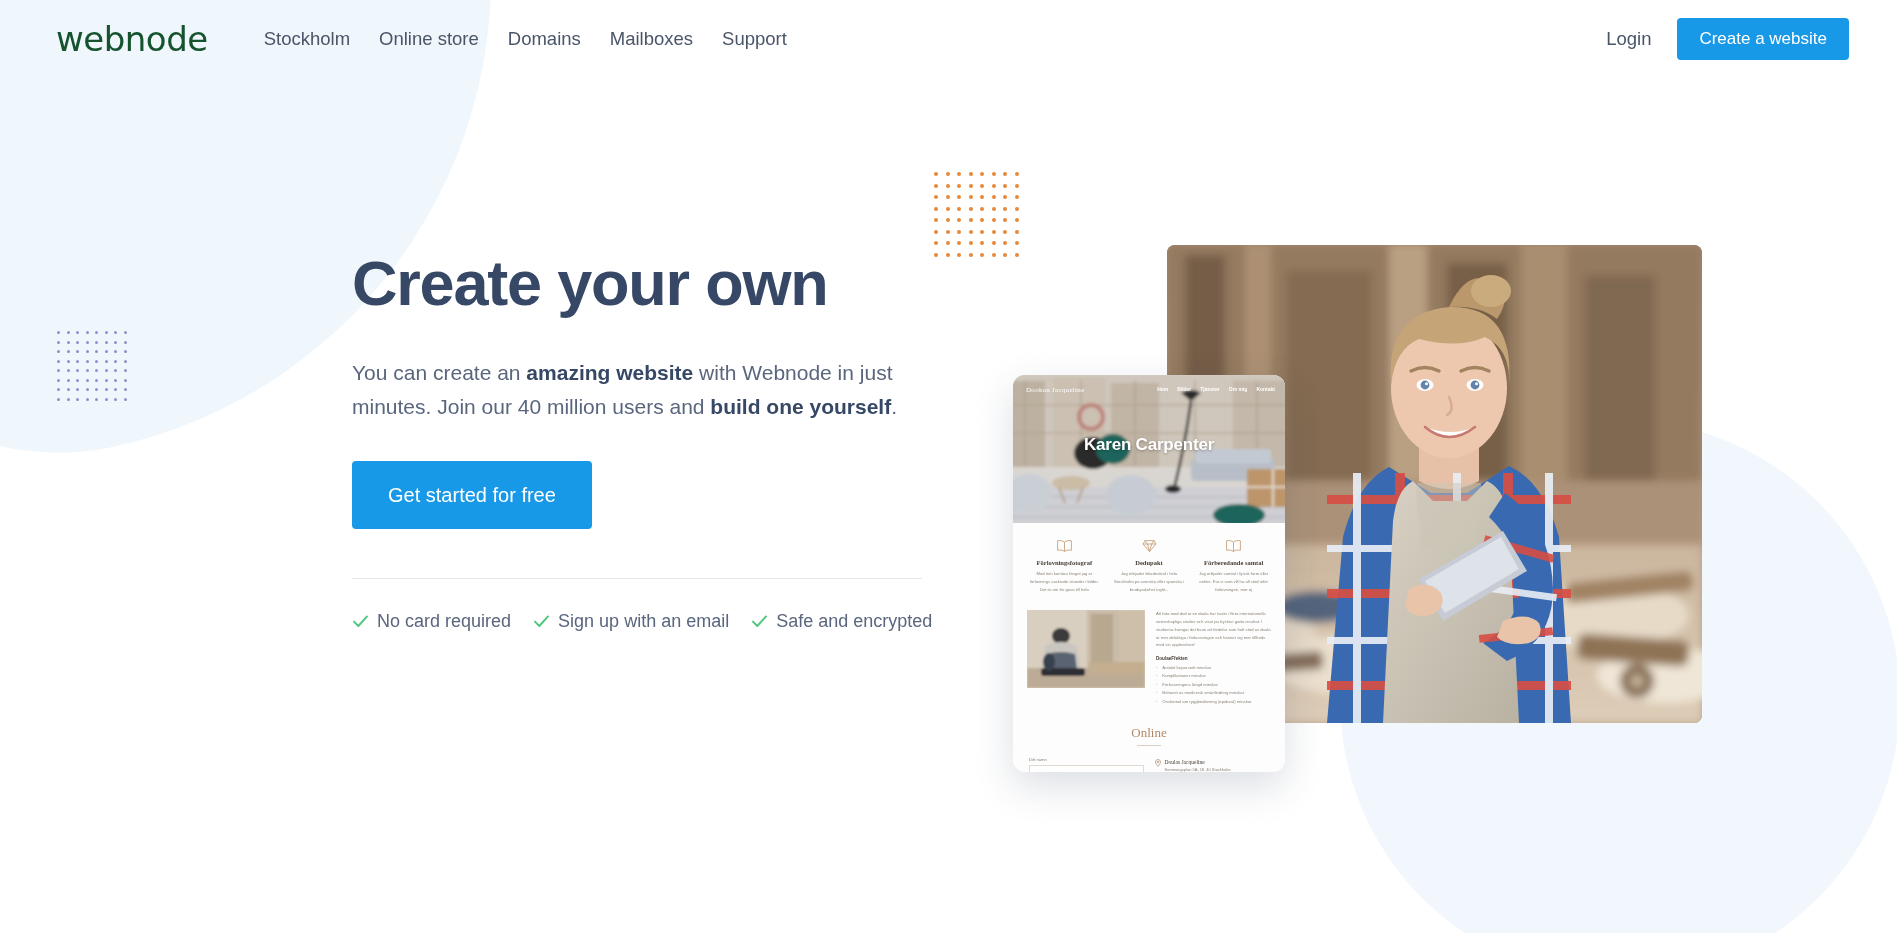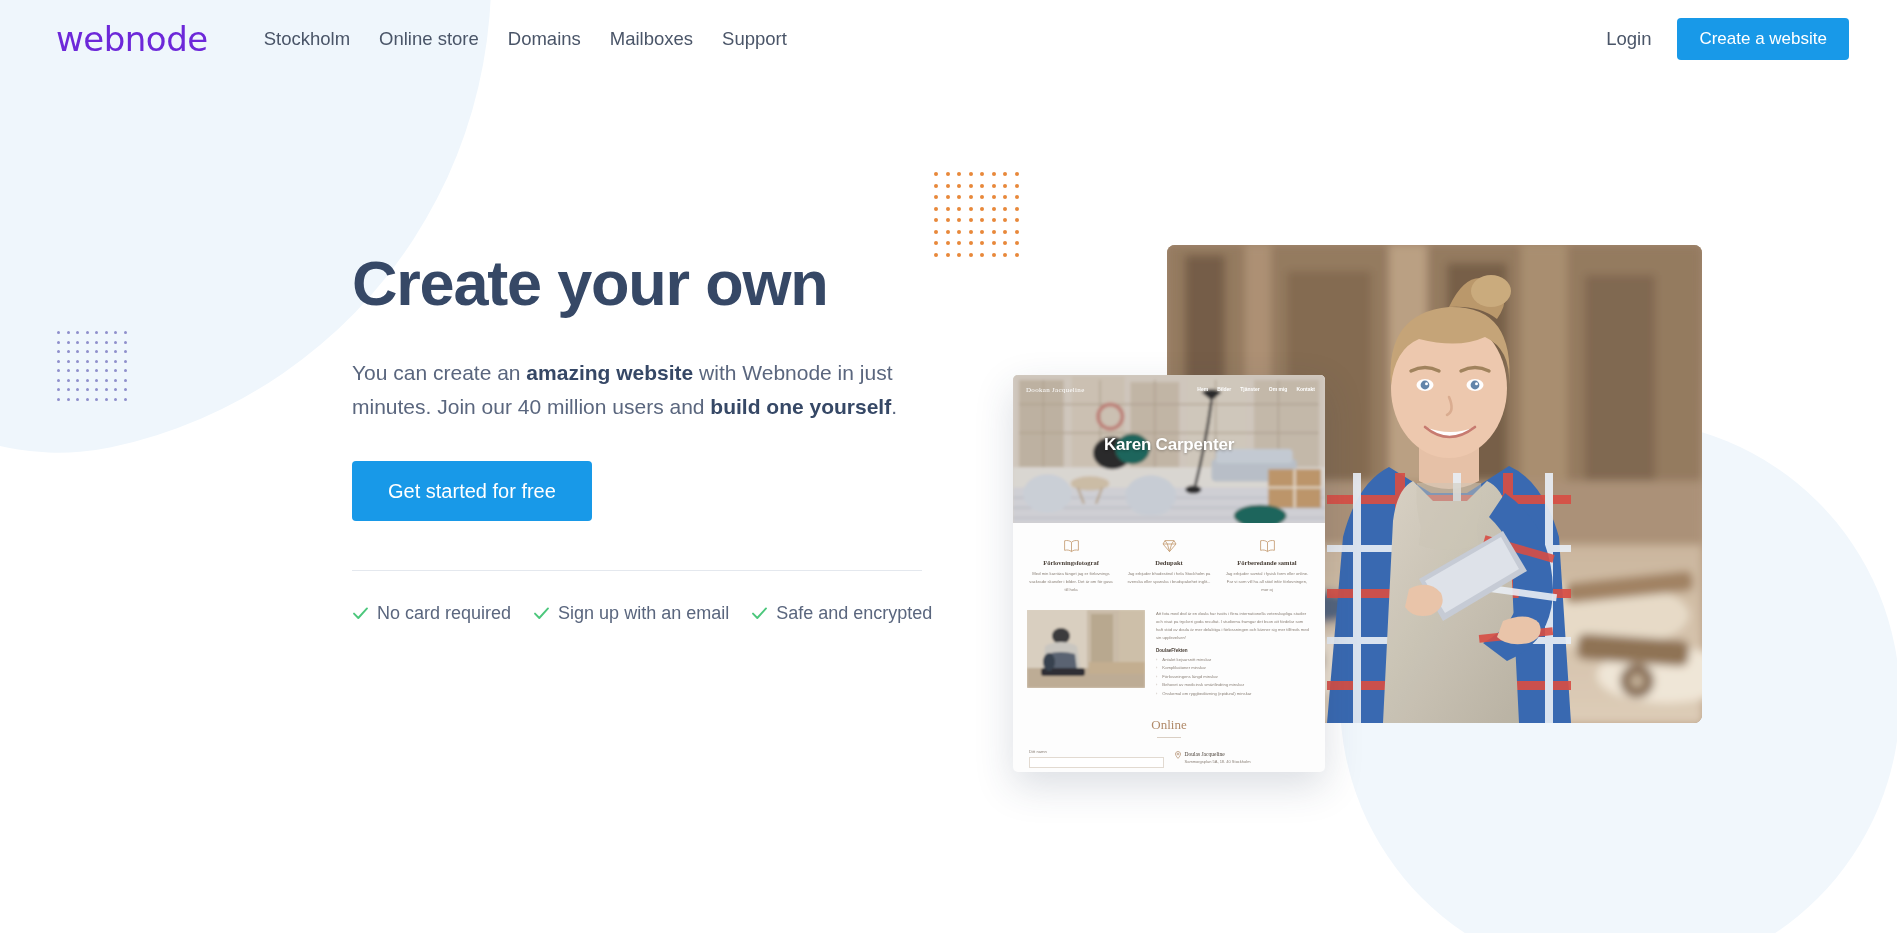--- a/index.html
+++ b/index.html
@@ -33,21 +33,21 @@
 
   
   .header{
     position:absolute; left:0; top:0; width:1897px; height:78px;
     display:flex; align-items:center; z-index:20;
   }
   .logo{
     margin-left:56px;
     font-size:34px;
     letter-spacing:-0.5px;
-    color:#6d28d9;
+    color:#14532d;
     font-weight:400;
     line-height:1;
     font-family:"DejaVu Sans", sans-serif;
   }
   .nav{
     display:flex; align-items:center; gap:29px;
     margin-left:56px;
   }
   .nav a{
     font-size:18.5px; color:#4A5568; text-decoration:none; white-space:nowrap;
@@ -74,21 +74,21 @@
     margin-top:37px;
     font-size:21px; line-height:1.62; color:#5A667E;
     max-width:570px;
   }
   .subtext b{ color:#364866; font-weight:bold; }
   .cta-main{
     margin-top:37px;
     display:inline-block;
     background:#1899E8; color:#fff; border:none;
     font-size:20px; font-family:"Liberation Sans", sans-serif;
-    padding:0 36px; height:60px; line-height:56px;
+    padding:0 36px; height:68px; line-height:56px;
     border-radius:4px; cursor:pointer;
   }
   .divider{
     margin-top:49px; width:570px; height:1px; background:#E4E8EE;
   }
   .features{
     margin-top:32px; display:flex; align-items:center; gap:22px;
     white-space:nowrap;
   }
   .feature{ display:flex; align-items:center; gap:8px; }
@@ -100,23 +100,23 @@
     position:absolute; left:1167px; top:245px;
     width:535px; height:478px;
     border-radius:8px; overflow:hidden; z-index:6;
     background:#B6A28E;
   }
   .photo svg{ display:block; width:100%; height:100%; }
 
   
   .mockup{
     position:absolute; left:1013px; top:375px;
-    width:312px; height:397px;
+    width:272px; height:397px;
     background:#FDFDFD;
-    border-radius:5px; overflow:hidden; z-index:8;
+    border-radius:12px; overflow:hidden; z-index:8;
     box-shadow:0 14px 38px rgba(40,60,90,0.17);
   }
   .mk-hero{ position:relative; width:100%; height:148px; overflow:hidden; background:#D9D4CE; }
   .mk-hero svg{ display:block; width:100%; height:100%; }
   .mk-logo{
     position:absolute; left:13px; top:11px;
     font-family:"Liberation Serif", serif;
     font-size:7px; color:#fff; letter-spacing:0.3px;
   }
   .mk-nav{

